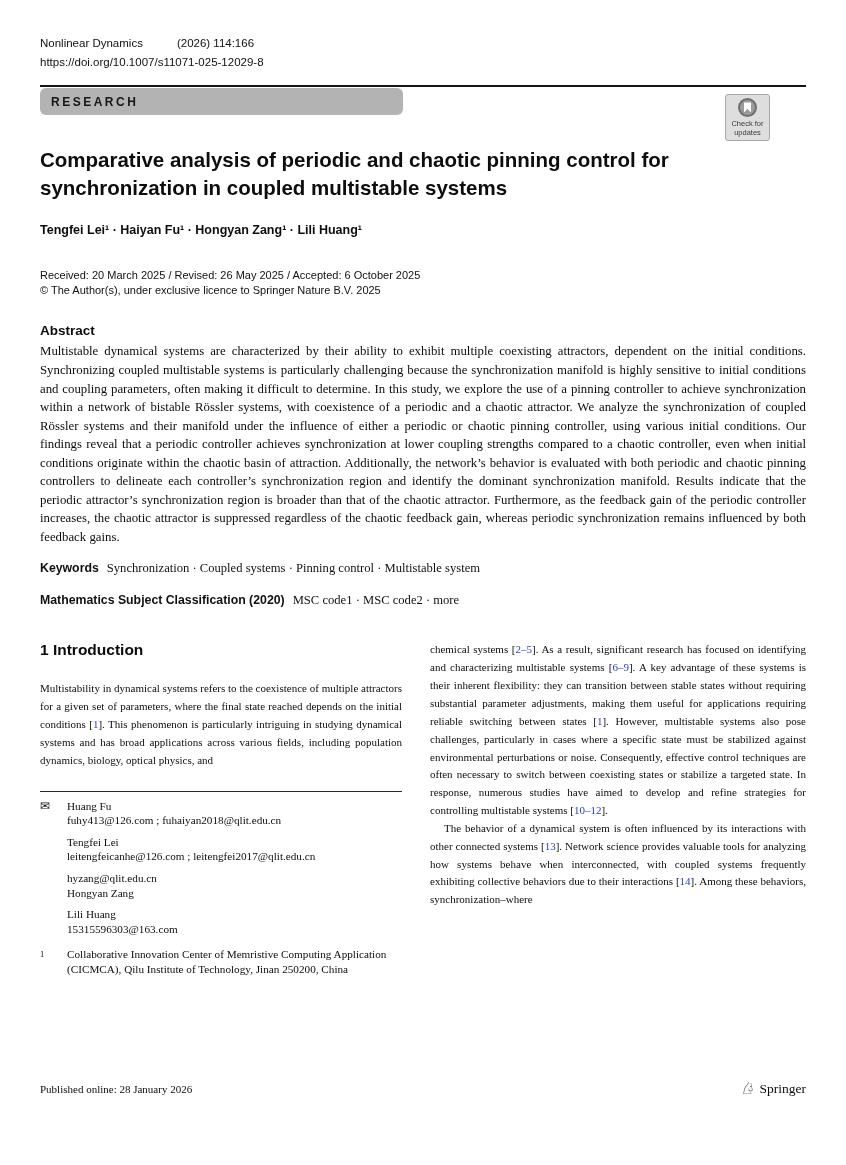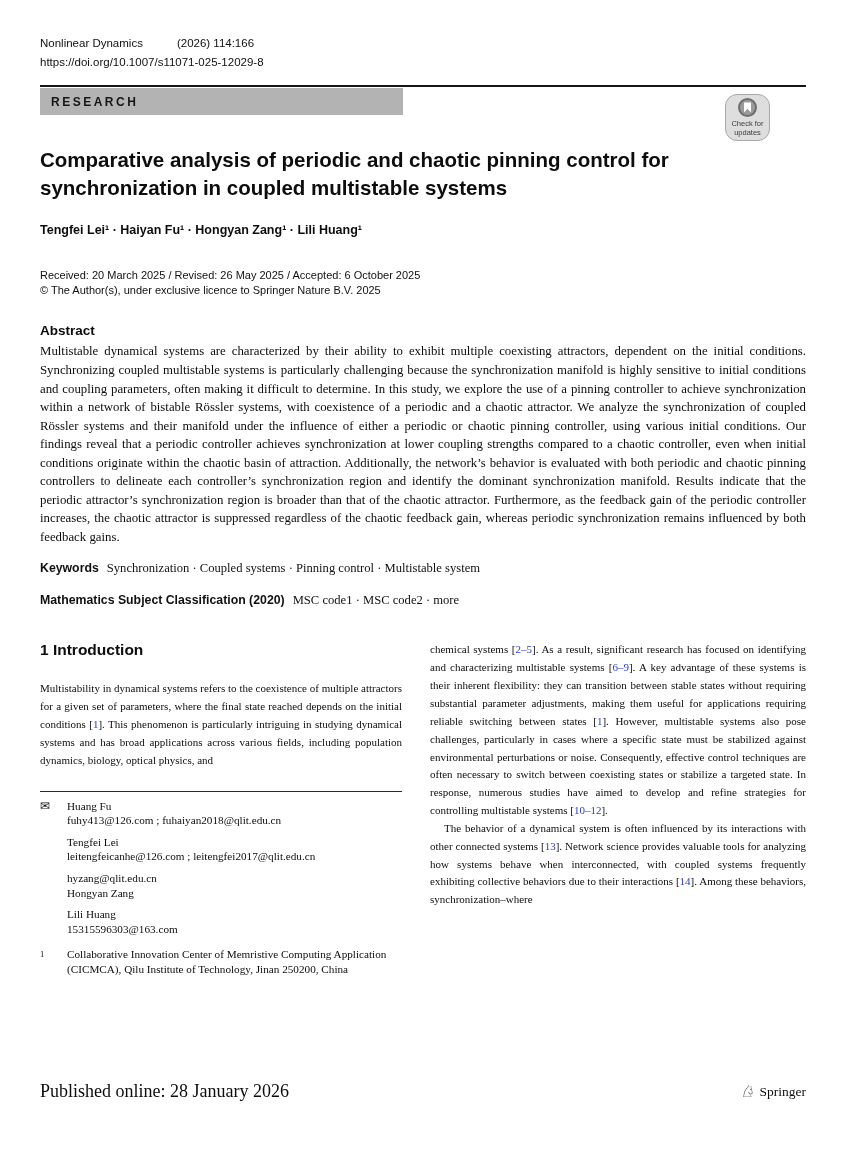--- a/index.html
+++ b/index.html
@@ -12,26 +12,26 @@
   
   .jheader { font-family:"Liberation Sans", sans-serif; font-size:11.5px; line-height:1.65; color:#111; }
   .jheader .vol { margin-left:34px; }
   
   .top-rule { height:2.5px; background:#161616; margin-top:13px; }
   .banner-row { position:relative; height:28px; margin-top:1px; }
   .banner {
     width:363px; height:27px; background:#b3b3b3;
     display:flex; align-items:center; padding-left:11px;
     font-family:"Liberation Sans", sans-serif; font-weight:bold;
-    font-size:12px; letter-spacing:2.5px; color:#161616;
+    font-size:12px; letter-spacing:2.5px; color:#161616;border-radius:6px;
   }
   
   .check-badge {
     position:absolute; right:36px; top:6px; width:45px; height:47px;
-    background:#dedede; border:1px solid #a8a8a8; border-radius:12px;
+    background:#dedede; border:1px solid #a8a8a8; border-radius:3px;
     display:flex; flex-direction:column; align-items:center; justify-content:flex-start;
     padding-top:3px; cursor:pointer;
   }
   .cb-circle {
     width:19px; height:19px; border-radius:50%;
     border:2px solid #6f6f6f; background:#9a9a9a;
     display:flex; align-items:center; justify-content:center;
   }
   .cb-ribbon {
     width:7px; height:10px; background:#ffffff; margin-top:-1px;
@@ -82,21 +82,21 @@
   .fn-block { display:grid; grid-template-columns:27px 1fr; margin-top:7px; }
   .fn-block:first-child { margin-top:3px; }
   .env { font-size:12px; line-height:14px; }
   .fn-affil { margin-top:11px; }
   .fn-affil sup { font-size:8.5px; }
   
   .footer-row {
     position:absolute; left:40px; right:40px; top:1081px;
     display:flex; justify-content:space-between; align-items:center;
   }
-  .published { font-size:18px; color:#0d0d0d; }
+  .published { font-size:11px; color:#0d0d0d; }
   .springer { display:flex; align-items:center; font-size:13.5px; color:#0d0d0d; }
   .springer .horse { font-size:16px; transform:scaleX(-1); display:inline-block; margin-right:4px; line-height:1; }
 </style>
 </head>
 <body>
 
 <div class="page">
 
   <div class="jheader">
     <div>

